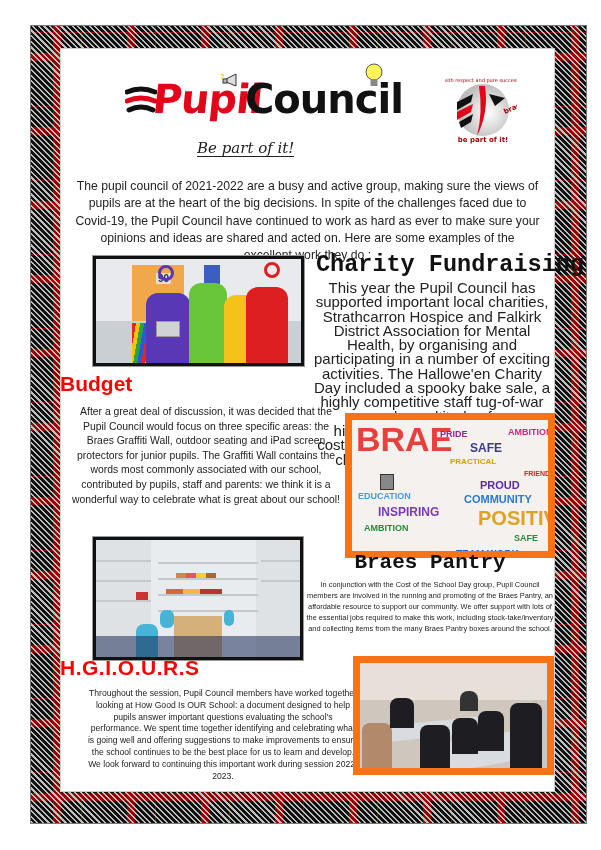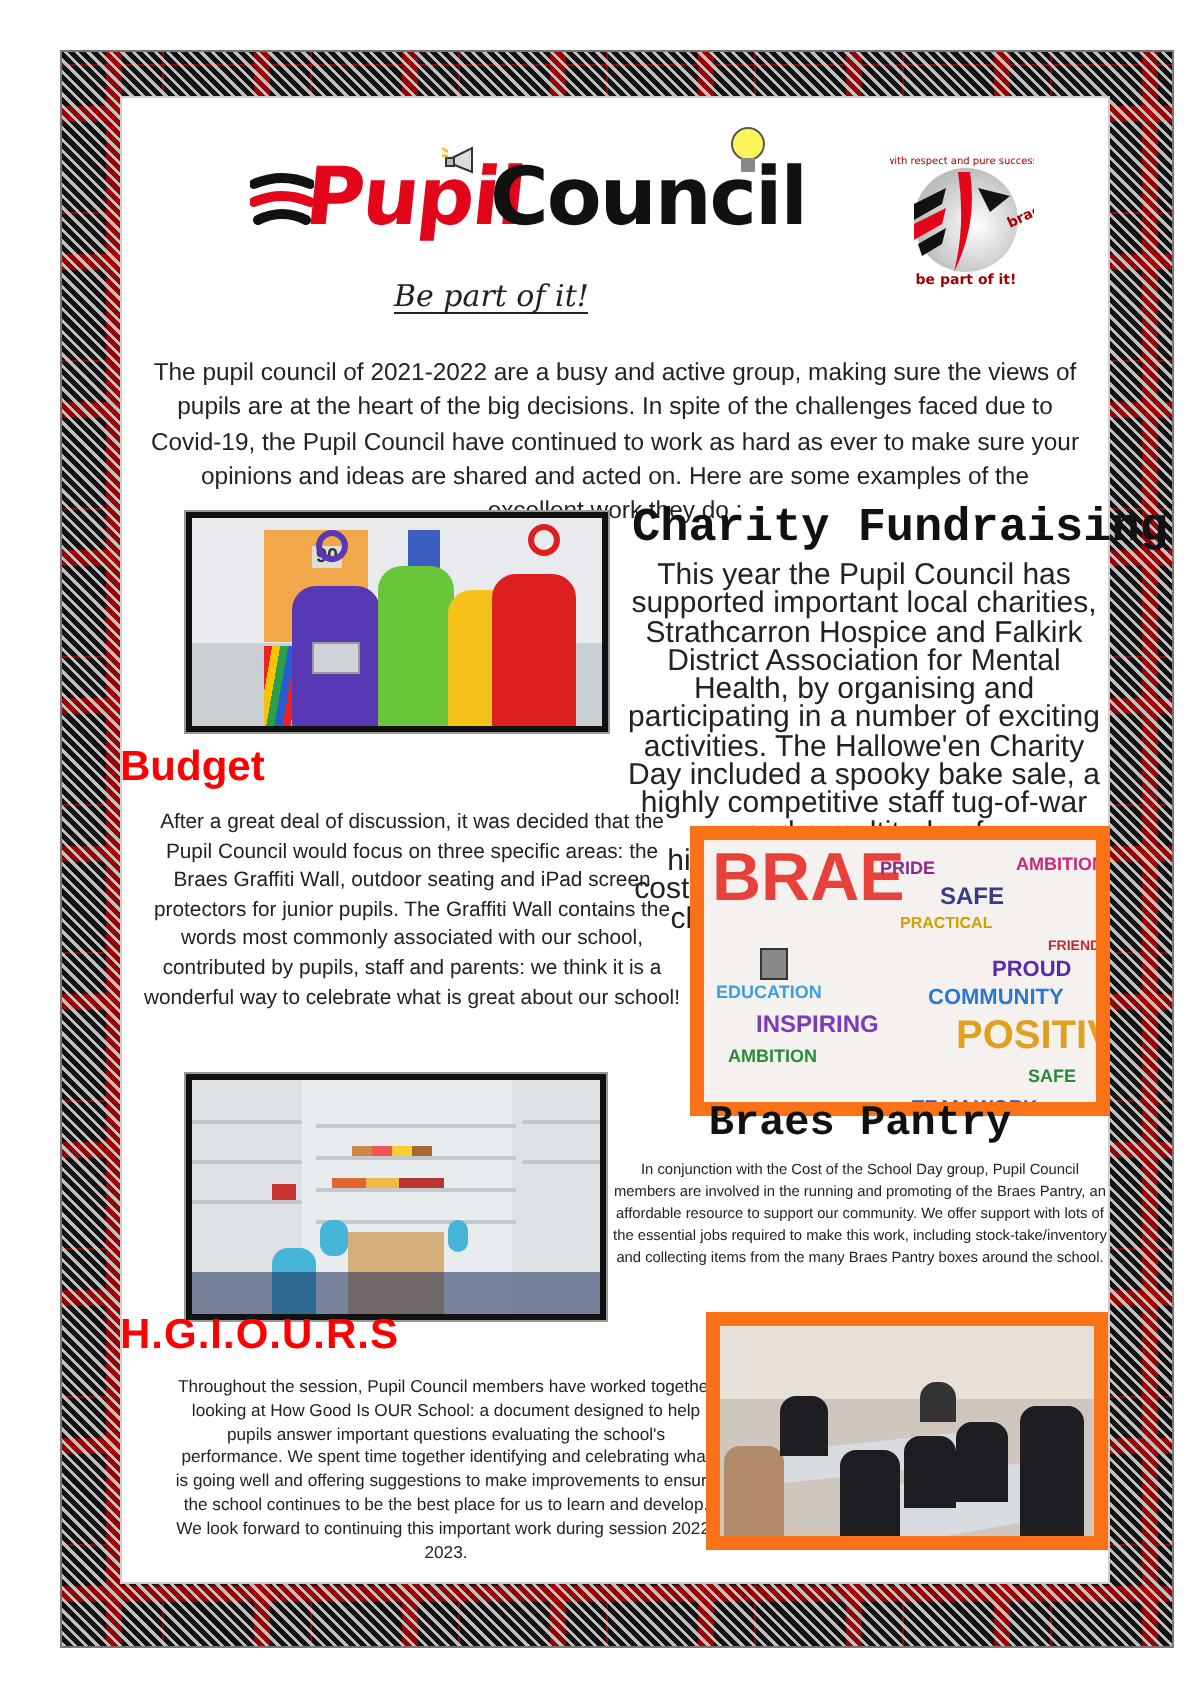--- a/index.html
+++ b/index.html
@@ -152,21 +152,21 @@
 
 <h2 class="h-red budget-title" style="margin:0;">Budget</h2>
 <p class="body-text budget-text" style="margin:0;">After a great deal of discussion, it was decided that the Pupil Council would focus on three specific areas: the Braes Graffiti Wall, outdoor seating and iPad screen protectors for junior pupils. The Graffiti Wall contains the words most commonly associated with our school, contributed by pupils, staff and parents: we think it is a wonderful way to celebrate what is great about our school!</p>
 
 <div class="photo red graffiti">
   <span style="left:4px;top:2px;font-size:34px;color:#e8403a;">BRAE</span>
   <span style="left:118px;top:22px;font-size:12px;color:#3a3a8c;">SAFE</span>
   <span style="left:88px;top:10px;font-size:9px;color:#8c2a8c;">PRIDE</span>
   <span style="left:98px;top:38px;font-size:8px;color:#d4a000;">PRACTICAL</span>
   <span style="left:156px;top:8px;font-size:9px;color:#c82a7a;">AMBITION</span>
-  <span style="left:128px;top:60px;font-size:11px;color:#5a2aa8;margin-left:16px;">PROUD</span>
+  <span style="left:128px;top:60px;font-size:11px;color:#5a2aa8;">PROUD</span>
   <span style="left:172px;top:50px;font-size:7px;color:#c22a2a;">FRIEND</span>
   <span style="left:6px;top:72px;font-size:9px;color:#3aa0e0;">EDUCATION</span>
   <span style="left:112px;top:74px;font-size:11px;color:#2a78d0;">COMMUNITY</span>
   <span style="left:26px;top:86px;font-size:12px;color:#7a3ac0;">INSPIRING</span>
   <span style="left:126px;top:88px;font-size:20px;color:#e0a020;">POSITIVE</span>
   <span style="left:12px;top:104px;font-size:9px;color:#2a8a3a;">AMBITION</span>
   <span style="left:92px;top:130px;font-size:10px;color:#2a5ad0;margin-left:12px;">TEAM WORK</span>
   <span style="left:162px;top:114px;font-size:9px;color:#2a8a3a;">SAFE</span>
   <div style="position:absolute;left:28px;top:54px;width:12px;height:14px;background:#888;border:1px solid #333;"></div>
 </div>

